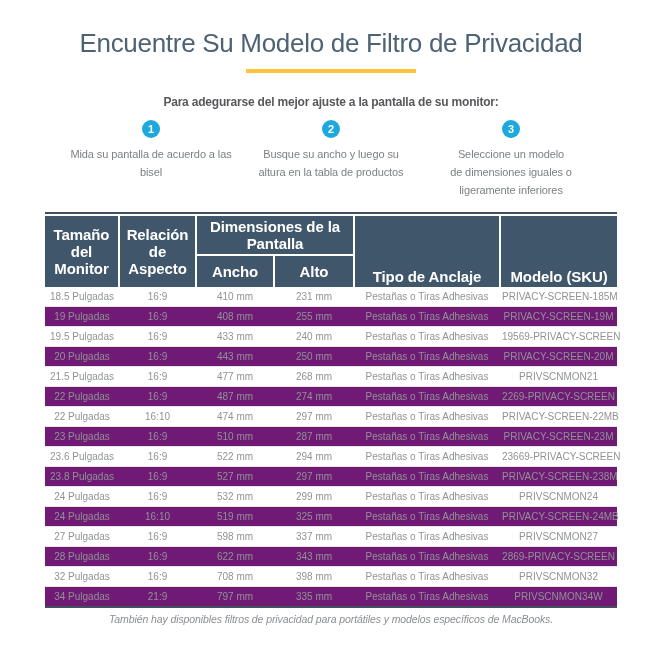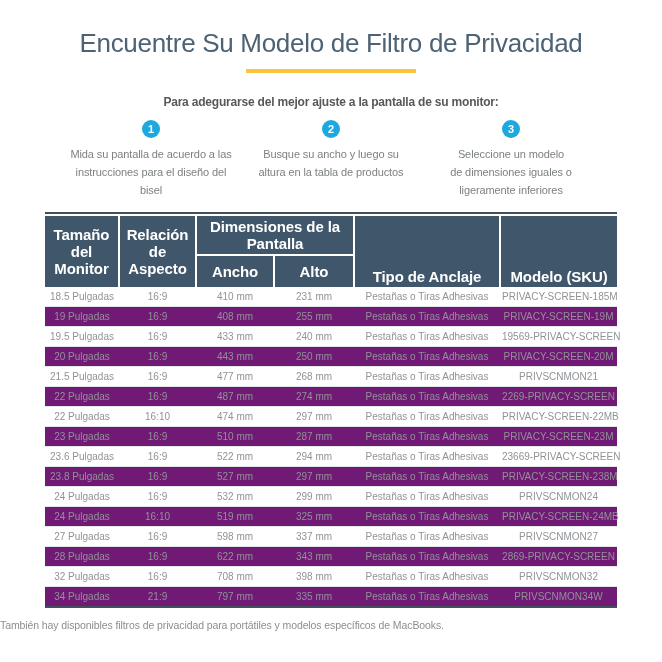--- a/index.html
+++ b/index.html
@@ -104,42 +104,43 @@
     text-align: center;
     white-space: nowrap;
     overflow: visible;
     border-bottom: 1px solid #e3e7e7;
   }
   td[data-col="size"] { text-align: left; padding-left: 10px; }
   td[data-col="sku"]  { text-align: left; padding-left: 9px; margin-left: 8px;  }
   tbody tr.alt td { background: #701a75; }
   tbody tr:last-child td { border-bottom: 2px solid #42505d; }
   .footnote {
-    margin: 11px 0 0;
+    margin: 5px 0 0;
+    text-align: center;
+    font-style: italic;
     font-size: 10.5px;
     letter-spacing: -0.1px;
     color: #8b8e91;
   }
 </style>
 </head>
 <body>
 
 <div class="page">
 
   <h1 class="title">Encuentre Su Modelo de Filtro de Privacidad</h1>
   <div class="accent-rule"></div>
 
   <p class="subtitle">Para adegurarse del mejor ajuste a la pantalla de su monitor:</p>
 
   <div class="steps">
     <div class="step">
       <div class="badge">1</div>
       <div class="step-text">
           <div>Mida su pantalla de acuerdo a las</div>
-          <div>instrucciones para el diseño del</div>
           <div>bisel</div>
         </div>
     </div>
     <div class="step">
       <div class="badge">2</div>
       <div class="step-text">
           <div>Busque su ancho y luego su</div>
           <div>altura en la tabla de productos</div>
         </div>
     </div>

